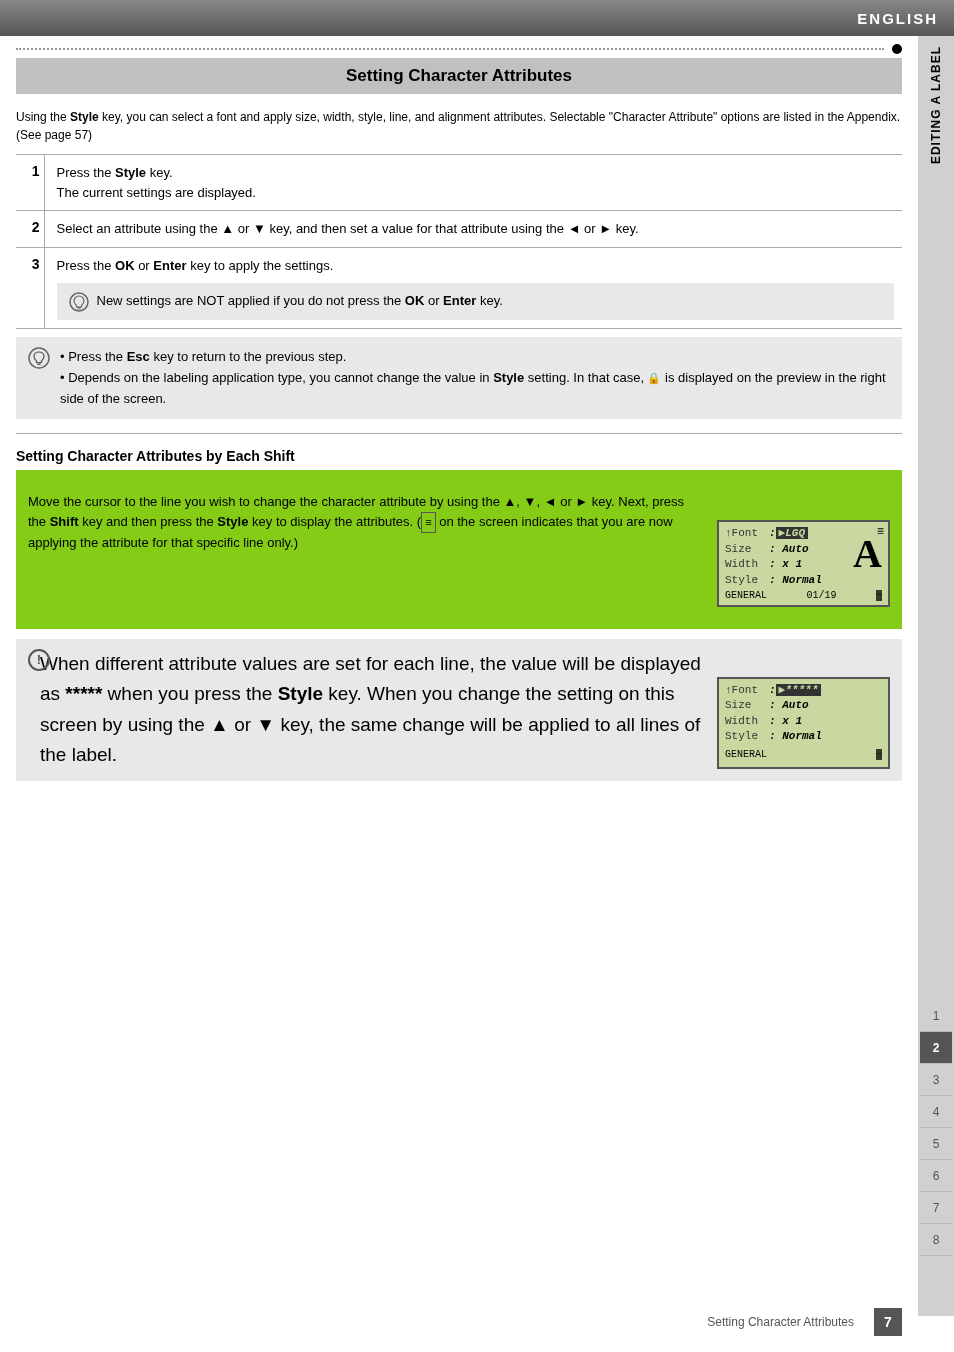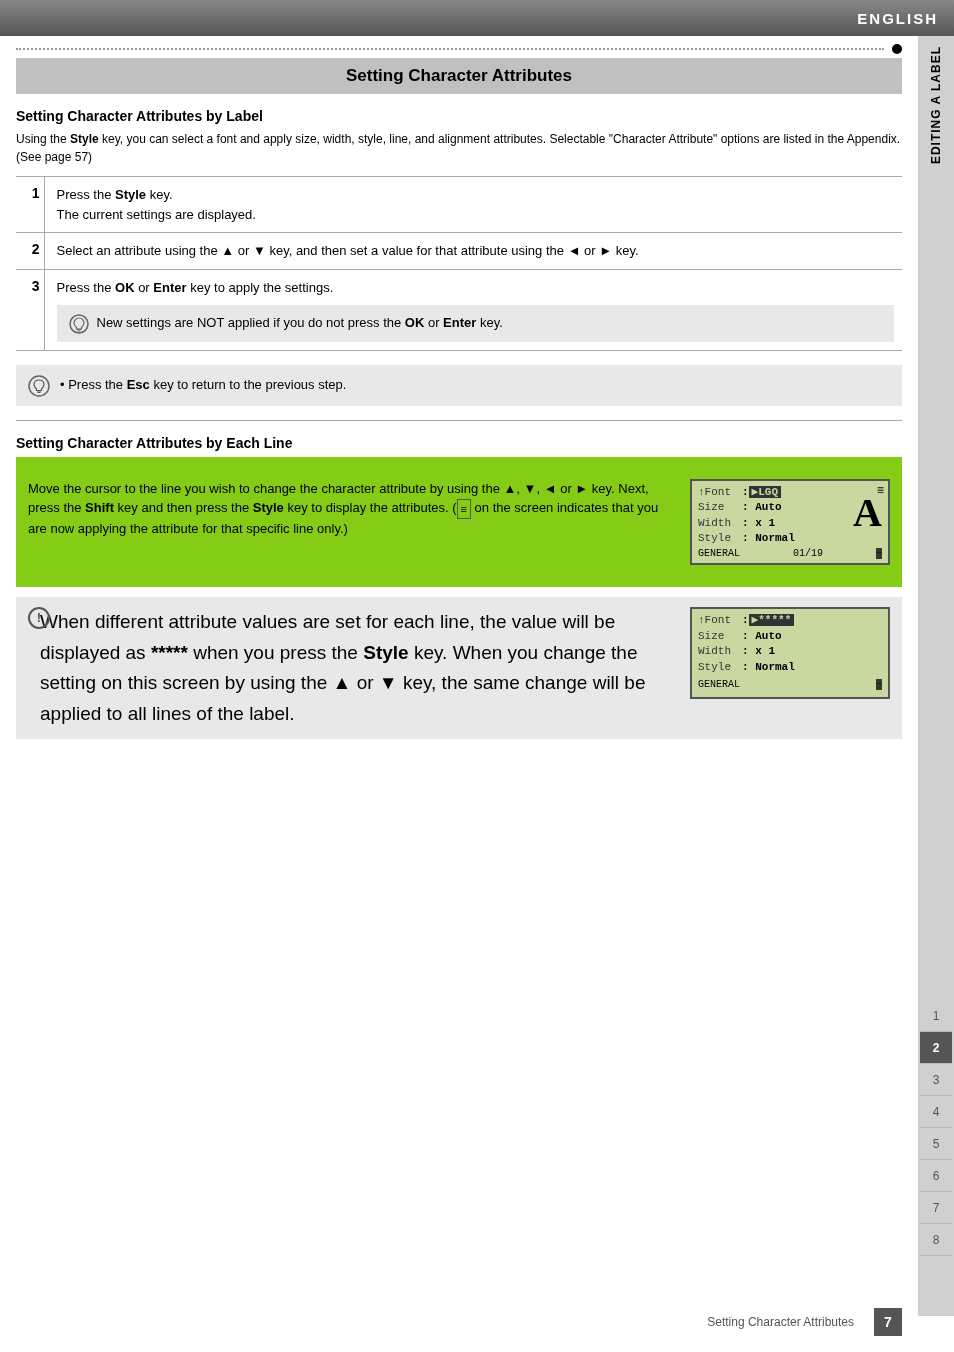--- a/index.html
+++ b/index.html
@@ -211,44 +211,46 @@
     }
 
     .display-text {
       flex: 1;
       font-size: 13px;
       line-height: 1.5;
     }
 
     
     .lcd-screen {
-      width: 200px;
+      width: 173px;
       flex-shrink: 0;
       border: 2px solid #555;
       background: #c8d8a0;
       padding: 4px 6px;
       font-family: 'Courier New', monospace;
       font-size: 11px;
       position: relative;
+      margin-top: 28px;
     }
 
     .lcd-row {
       display: flex;
       align-items: center;
       line-height: 1.4;
     }
 
     .lcd-label {
       width: 44px;
       color: #333;
     }
 
     .lcd-value {
       color: #000;
       font-weight: bold;
+      font-style: italic;
     }
 
     .lcd-highlight {
       background: #333;
       color: #c8d8a0;
       padding: 0 3px;
     }
 
     .lcd-bottom-row {
       font-size: 10px;
@@ -352,21 +354,20 @@
 
 <div class="dots-row">
   <div class="dots-line"></div>
   <div class="dot-circle"></div>
 </div>
 
 <div class="main-content">
 
   <div class="section-title-box">Setting Character Attributes</div>
 
-  <div class="sub-heading">Setting Character Attributes by Label</div>
   <div class="para">
     Using the <b>Style</b> key, you can select a font and apply size, width, style, line, and alignment attributes. Selectable "Character Attribute" options are listed in the Appendix. (See page 57)
   </div>
 
   <table class="steps-table">
     <tbody>
 
       <tr class="step-row">
         <td class="step-num-cell">1</td>
         <td class="step-content-cell">
@@ -394,36 +395,37 @@
               <line x1="8" y1="15.5" x2="12" y2="15.5" stroke="#666" stroke-width="1"></line>
               <line x1="8.5" y1="17" x2="11.5" y2="17" stroke="#666" stroke-width="1"></line>
             </svg>
             <span>New settings are NOT applied if you do not press the <b>OK</b> or <b>Enter</b> key.</span>
           </div>
         </td>
       </tr>
     </tbody>
   </table>
 
-  <div class="tips-box" style="margin-top:14px;">
+  <div class="tips-box" style="margin-top:8px;">
     <svg width="22" height="22" viewBox="0 0 22 22" style="position:absolute; left:12px; top:10px;">
       <circle cx="11" cy="11" r="10" fill="none" stroke="#666" stroke-width="1.5"></circle>
       <path d="M11 5 C8 5 6 7 6 9.5 C6 11.5 7.5 13 8.5 14 L8.5 15.5 L13.5 15.5 L13.5 14 C14.5 13 16 11.5 16 9.5 C16 7 14 5 11 5Z" fill="none" stroke="#555" stroke-width="1.2"></path>
       <line x1="9" y1="16" x2="13" y2="16" stroke="#555" stroke-width="1"></line>
       <line x1="9.5" y1="17.5" x2="12.5" y2="17.5" stroke="#555" stroke-width="1"></line>
     </svg>
     <div>
       <div>• Press the <b>Esc</b> key to return to the previous step.</div>
+      <div>• Depends on the labeling application type, you cannot change the value in <b>Style</b> setting. In that case, <span class="lock-icon">🔒</span> is displayed on the preview in the right side of the screen.</div>
     </div>
   </div>
 
   <hr class="divider">
 
   <div class="each-line-section">
-    <div class="sub-heading">Setting Character Attributes by Each Line</div>
+    <div class="sub-heading">Setting Character Attributes by Each Shift</div>
 
     <div style="background:#84cc16; padding:12px; margin-bottom:10px;">
       <div class="display-row">
         <div class="display-text">
           Move the cursor to the line you wish to change the character attribute by using the ▲, ▼, ◄ or ► key. Next, press the <b>Shift</b> key and then press the <b>Style</b> key to display the attributes. (<span class="box-equals">≡</span> on the screen indicates that you are now applying the attribute for that specific line only.)
         </div>
 
         <div class="lcd-screen" style="position:relative; min-height:80px;">
           <div class="lcd-row">
             <span class="lcd-label">↑Font</span>

